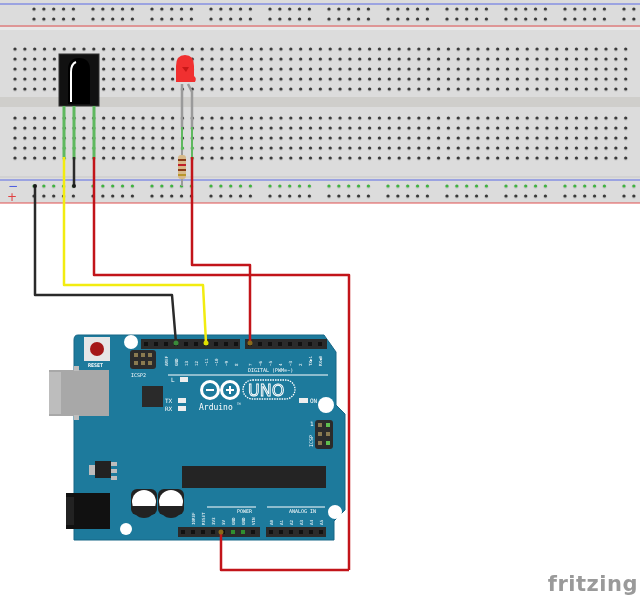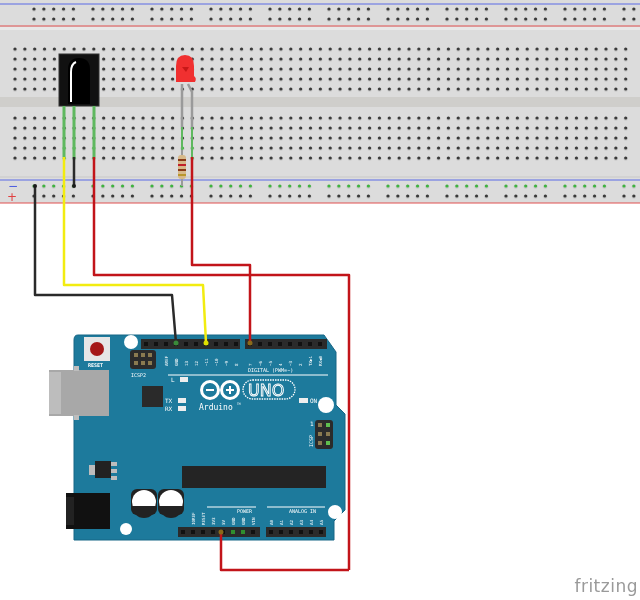--- a/index.html
+++ b/index.html
@@ -1,18 +1,18 @@
 <!DOCTYPE html>
 <html><head>
 <meta charset="utf-8">
 <style>
   html, body { margin:0; padding:0; background:#ffffff; }
   body { width:640px; height:600px; position:relative; overflow:hidden; font-family:"DejaVu Sans Mono", monospace; }
   #stage { position:absolute; left:0; top:0; width:640px; height:600px; }
-  .wm { position:absolute; right:2px; bottom:4px; font-family:"DejaVu Sans", sans-serif; font-size:17px; color:#9a9a9a; letter-spacing:0.5px; }
+  .wm { position:absolute; right:2px; bottom:4px; font-family:"DejaVu Sans", sans-serif; font-size:21px; color:#9a9a9a; letter-spacing:0.5px;font-weight:bold; }
 </style>
 </head>
 <body>
 
 <svg id="stage" width="640" height="600" viewBox="0 0 640 600" xmlns="http://www.w3.org/2000/svg">
 
   <g id="breadboard">
     <rect x="0" y="0" width="640" height="203" fill="#dcdcdc"></rect>
 
     <line x1="0" y1="4" x2="640" y2="4" stroke="#5a6be6" stroke-width="1"></line>

